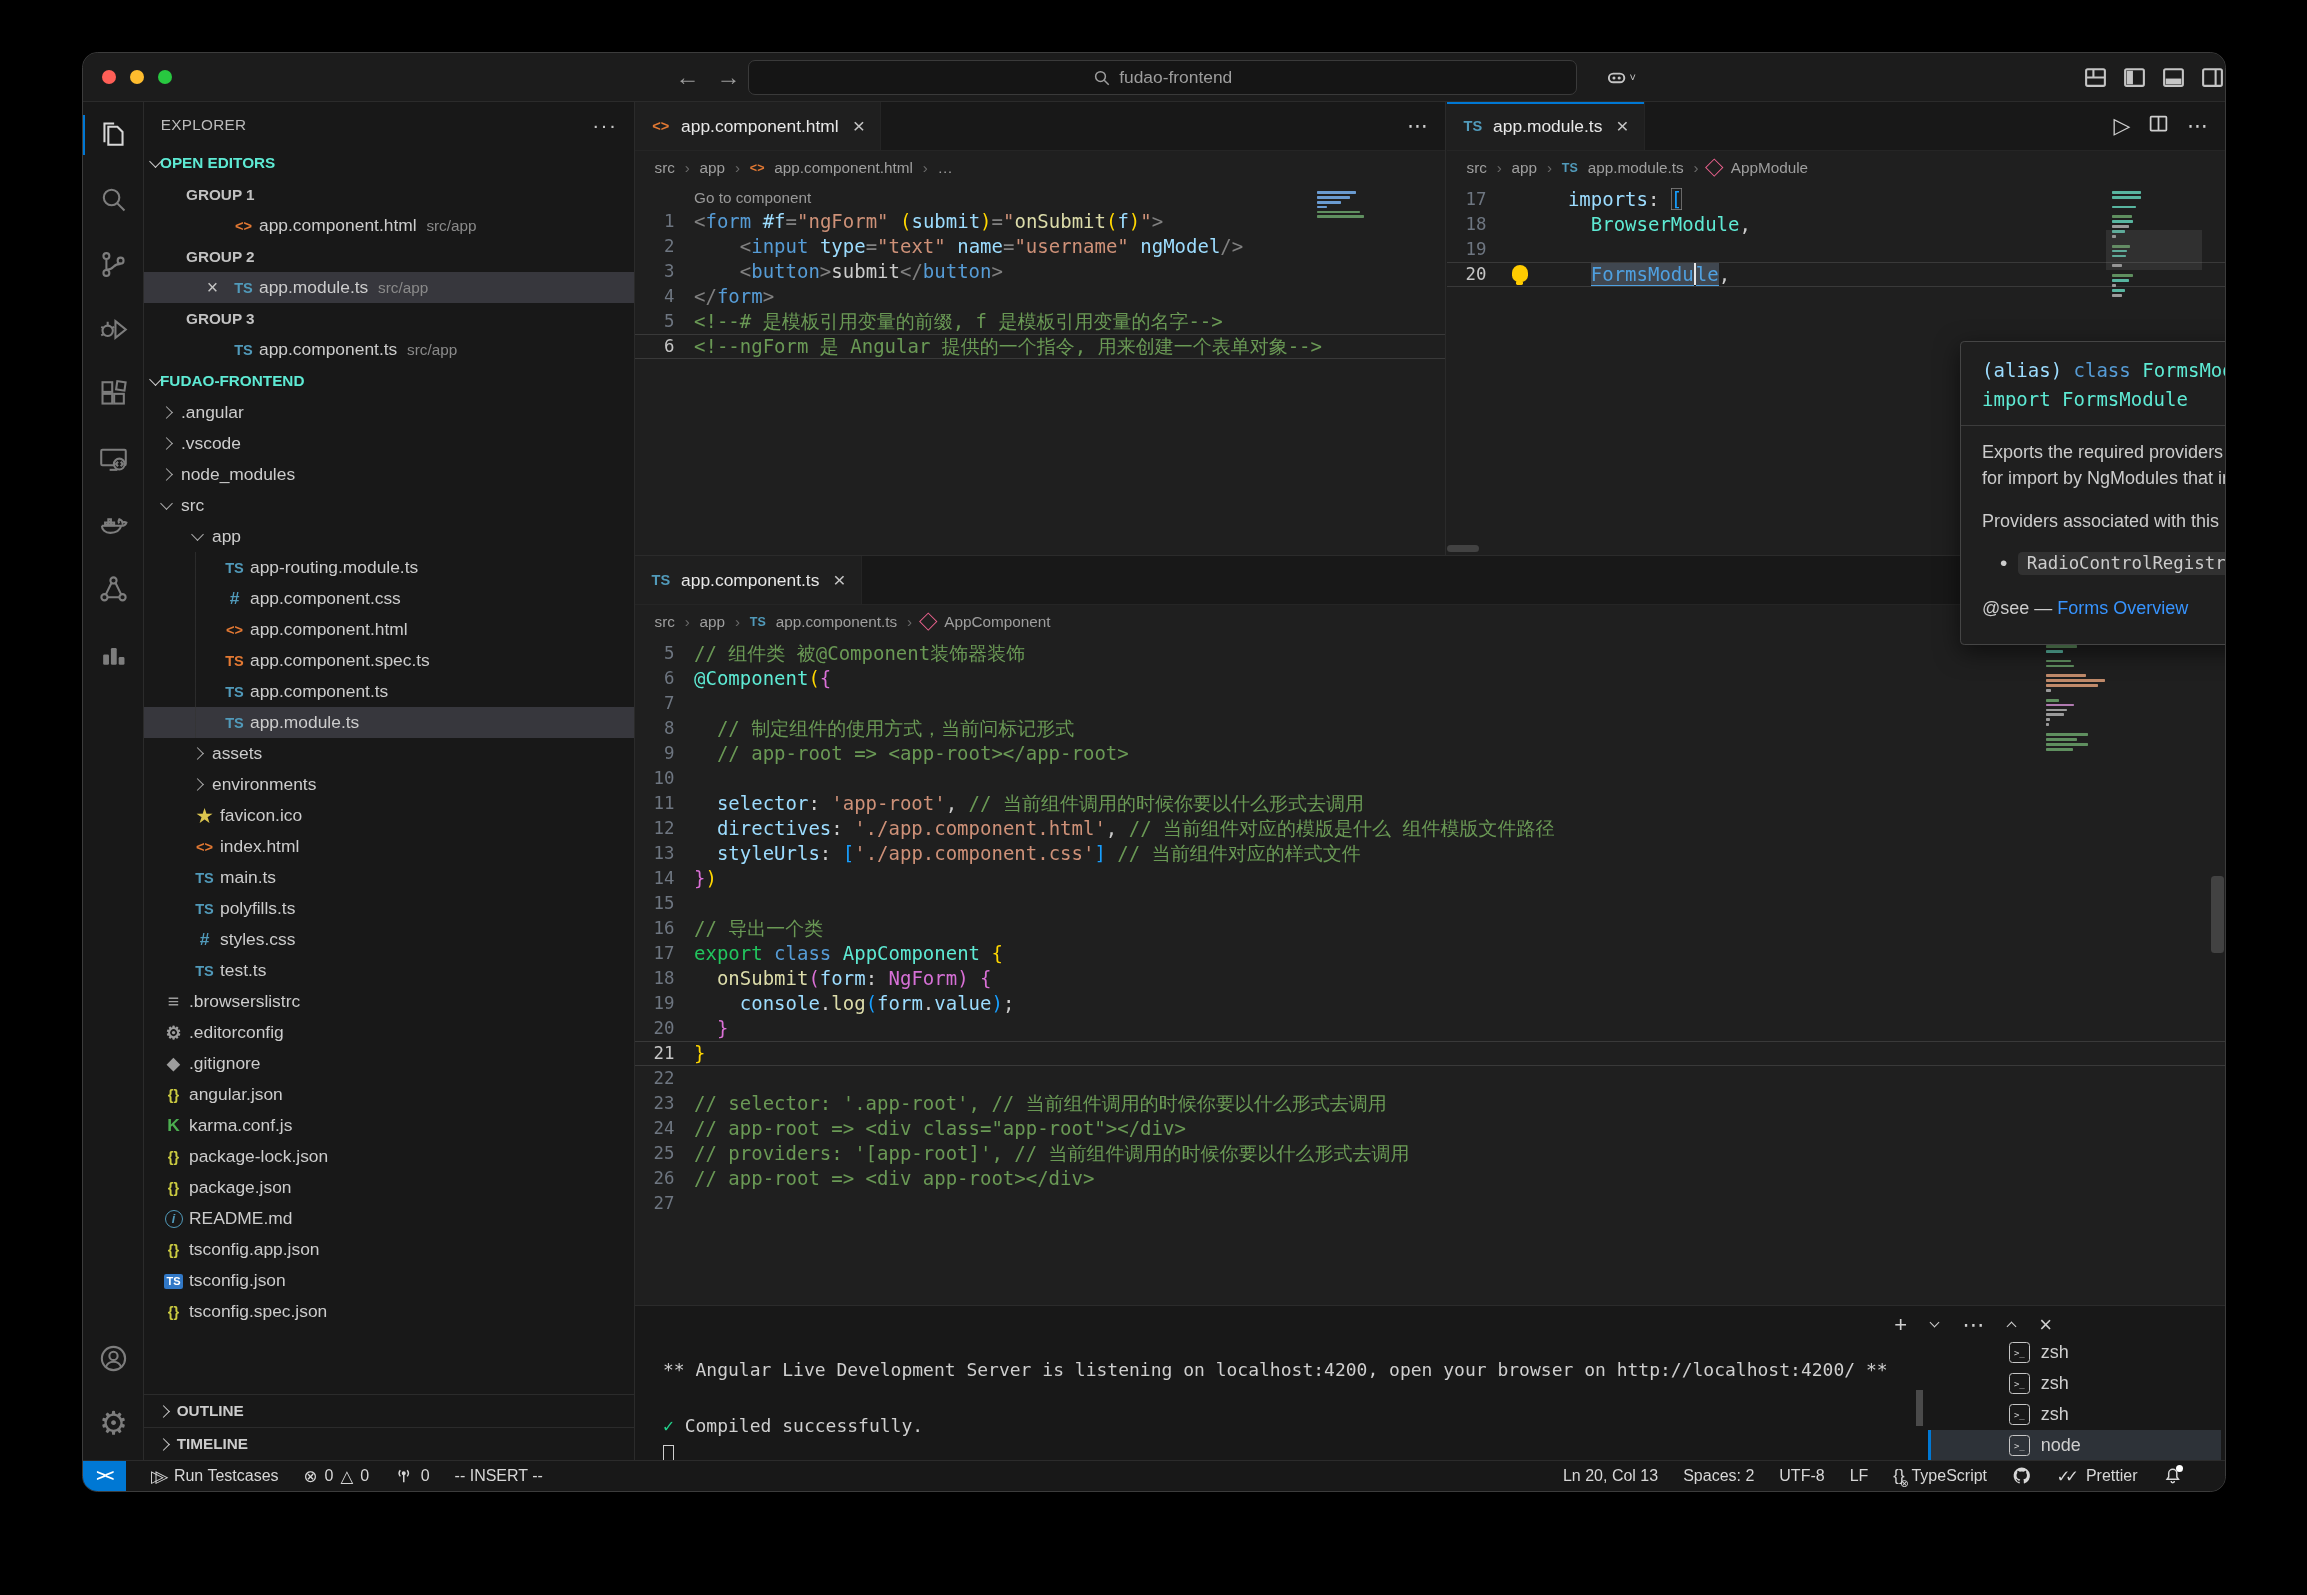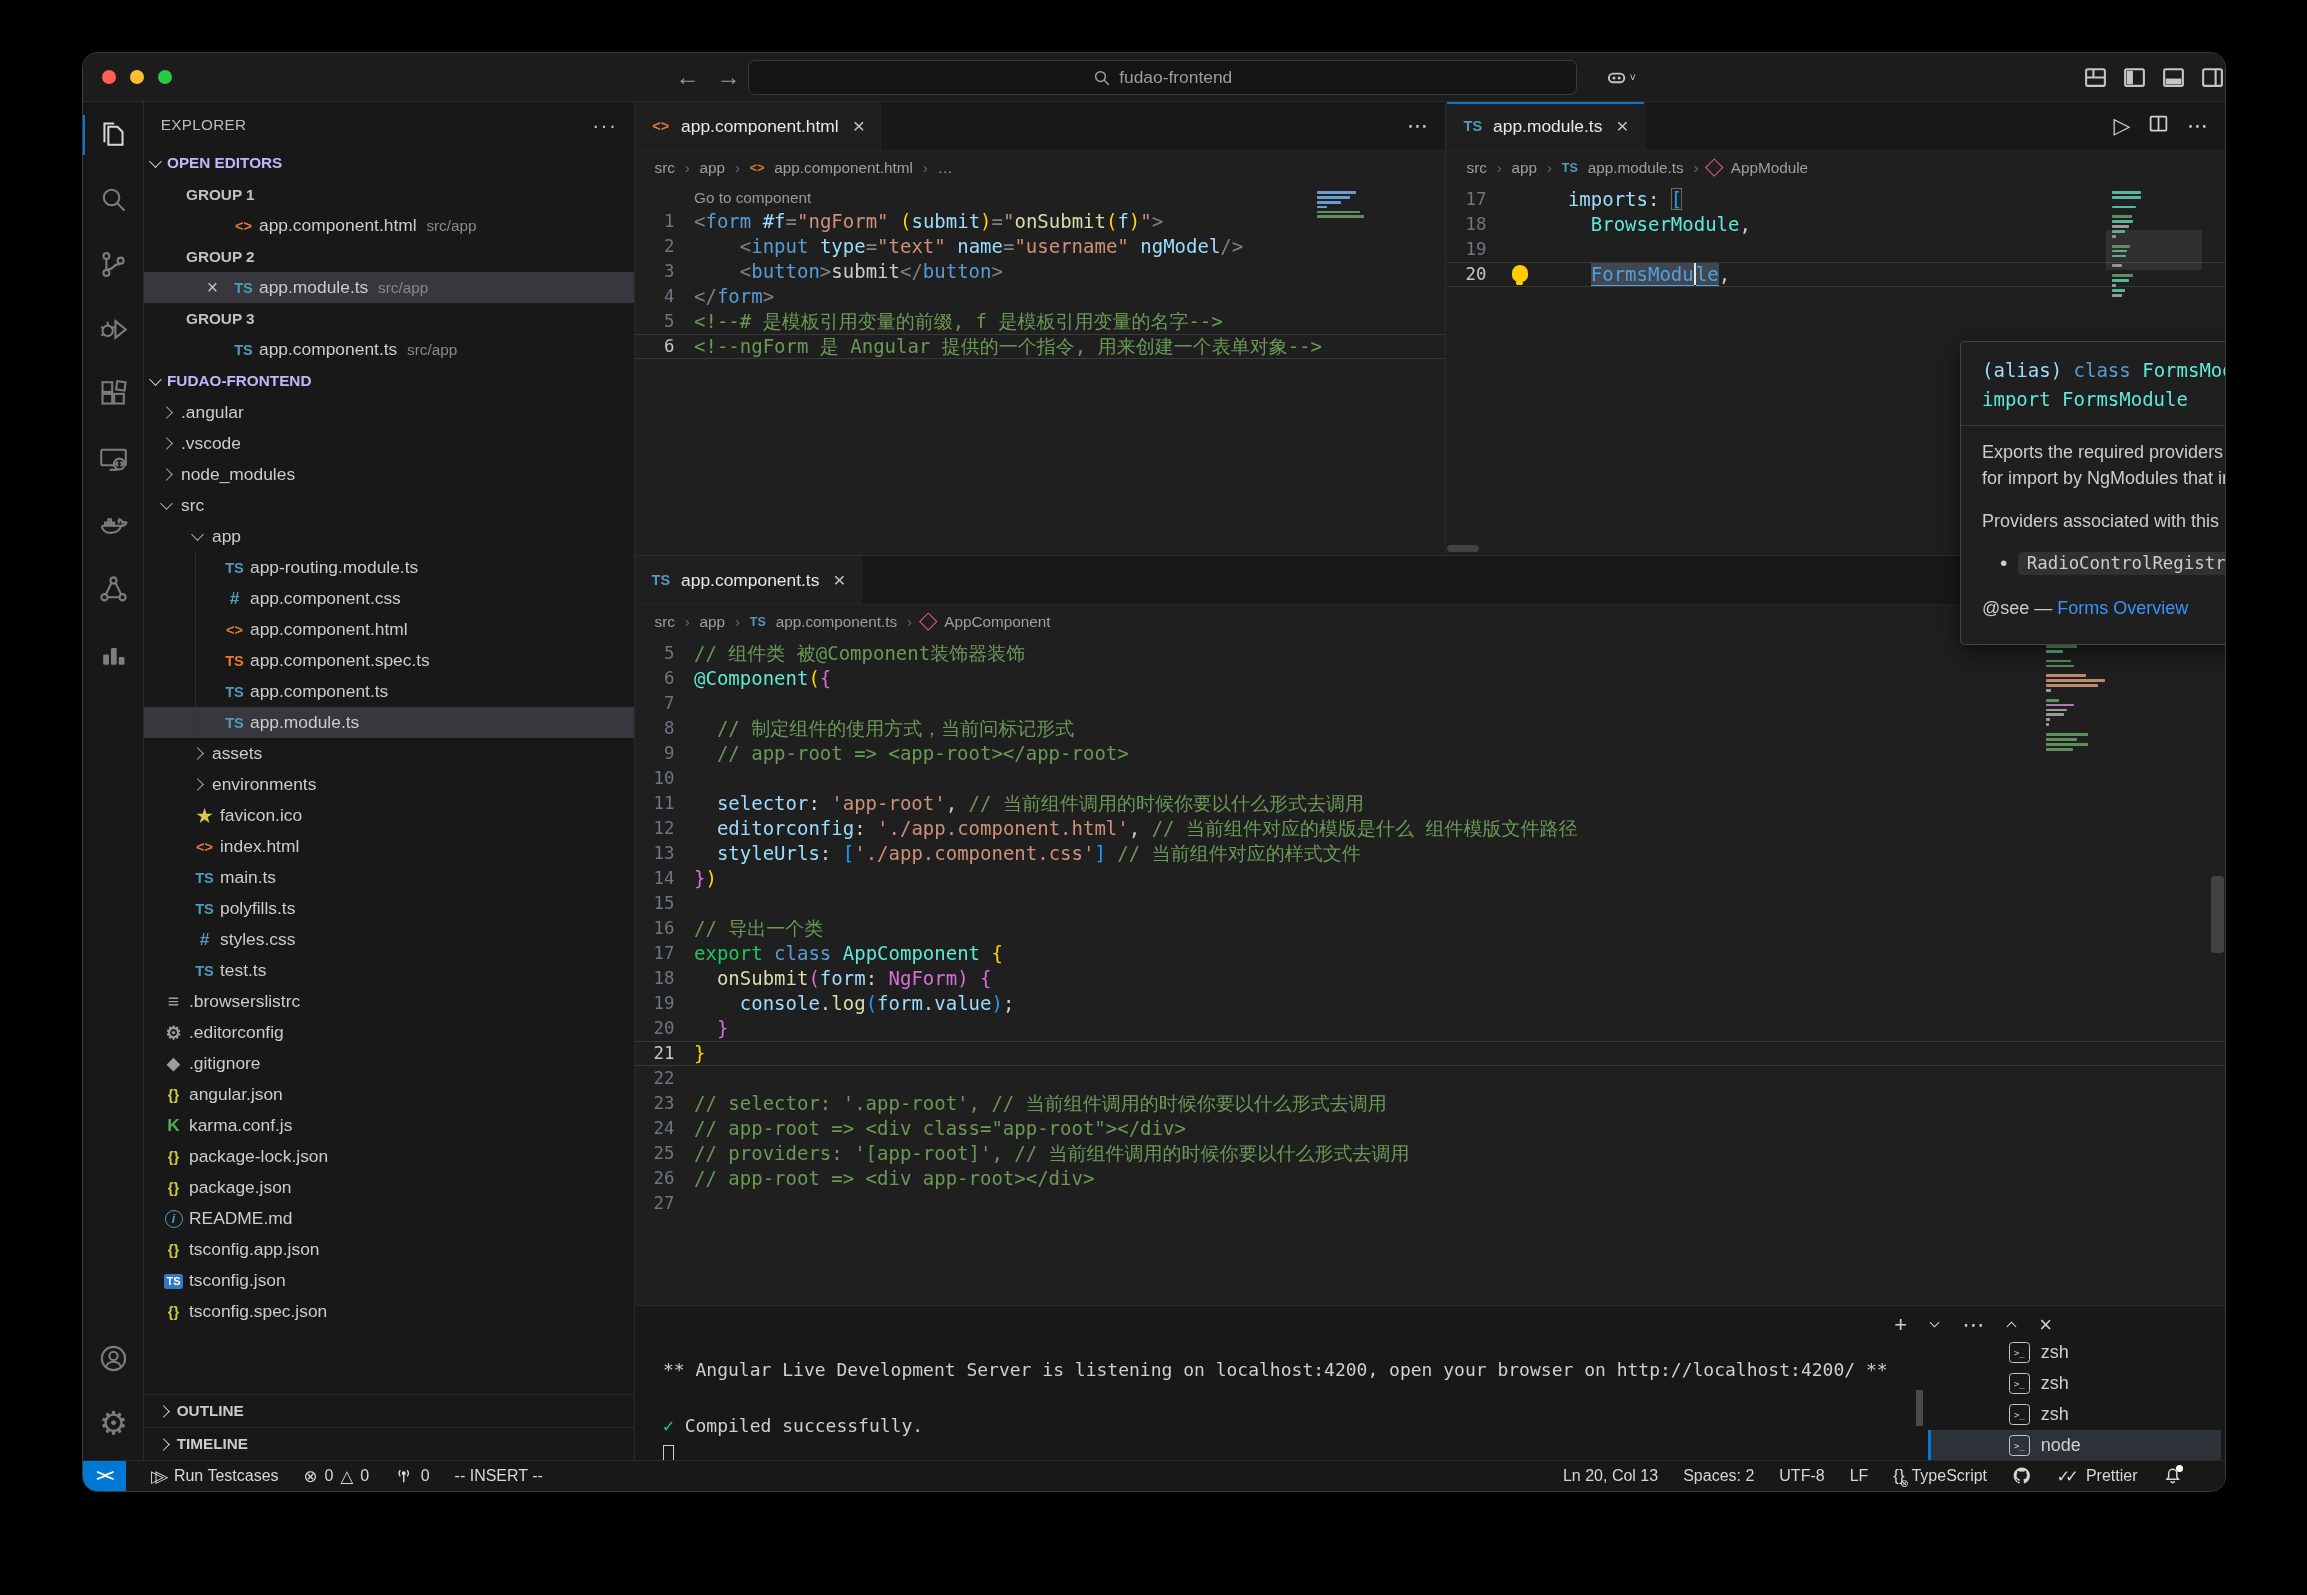--- a/index.html
+++ b/index.html
@@ -30,21 +30,21 @@
   .ab-item.active { color:#d7d7d7; }
   .ab-item.active::before { content:""; position:absolute; left:0; top:12.5px; bottom:12.5px; width:2.1px; background:#0078d4; }
   .ab-item svg { width:31px; height:31px; }
   .ab-bottom { position:absolute; bottom:4.2px; left:0; }
   .ab-gear { font-size:32px; }
 
   
   .sidebar { position:absolute; left:61px; top:0; bottom:0; width:491px; background:#181818; border-right:0.7px solid #2b2b2b; overflow:hidden; }
   .sb-header { height:45px; display:flex; align-items:center; padding:0 16.7px; color:#bbbbbb; font-size:15.3px; letter-spacing:0.3px; }
   .sb-header .dots { margin-left:auto; color:#c5c5c5; font-size:21px; letter-spacing:1.4px; }
-  .sb-sect { height:32px; display:flex; align-items:center; gap:7px; padding:0 7px; color:#c4b5fd; font-weight:bold; font-size:15.3px; }
+  .sb-sect { height:32px; display:flex; align-items:center; padding:0 7px; color:#5eead4; font-weight:bold; font-size:15.3px; }
   .chev { width:9px; height:9px; border-right:1.4px solid #cccccc; border-bottom:1.4px solid #cccccc; display:inline-block; flex:none; }
   .chev.down { transform:rotate(45deg) translate(-1.4px,-1.4px); }
   .chev.right { transform:rotate(-45deg); }
   .oe-group { height:31px; line-height:31px; padding-left:42px; color:#c2c2c2; font-weight:bold; font-size:15.3px; }
   .row { height:31px; display:flex; align-items:center; font-size:17.4px; color:#cccccc; cursor:pointer; white-space:nowrap; }
   .row.selected { background:#37373d; }
   .row .desc { color:#8a8a8a; font-size:15.3px; margin-left:9.8px; }
   .fi { width:31px; flex:none; text-align:center; font-weight:bold; font-size:14.6px; font-family:"Liberation Sans",sans-serif; }
   .fi.html { color:#e37933; } .fi.ts { color:#519aba; } .fi.ts-orange { color:#e37933; }
   .fi.css { color:#519aba; font-size:17.4px; } .fi.json { color:#cbcb41; } .fi.star { color:#dcc64e; font-size:18px; }
@@ -572,21 +572,21 @@
               <span>AppComponent</span>
             </div>
             <div class="codearea">
               <div class="codeline"><span class="ln">5</span><span><span class="s-c">// 组件类 被@Component装饰器装饰</span></span></div>
               <div class="codeline"><span class="ln">6</span><span><span class="s-T">@Component</span><span class="s-G">(</span><span class="s-P">{</span></span></div>
               <div class="codeline"><span class="ln">7</span><span></span></div>
               <div class="codeline"><span class="ln">8</span><span><span class="s-w">  </span><span class="s-c">// 制定组件的使用方式，当前问标记形式</span></span></div>
               <div class="codeline"><span class="ln">9</span><span><span class="s-w">  </span><span class="s-c">// app-root =&gt; &lt;app-root&gt;&lt;/app-root&gt;</span></span></div>
               <div class="codeline"><span class="ln">10</span><span></span></div>
               <div class="codeline"><span class="ln">11</span><span><span class="s-w">  </span><span class="s-a">selector</span><span class="s-w">: </span><span class="s-s">'app-root'</span><span class="s-w">, </span><span class="s-c">// 当前组件调用的时候你要以什么形式去调用</span></span></div>
-              <div class="codeline"><span class="ln">12</span><span><span class="s-w">  </span><span class="s-a">editorconfig</span><span class="s-w">: </span><span class="s-s">'./app.component.html'</span><span class="s-w">, </span><span class="s-c">// 当前组件对应的模版是什么 组件模版文件路径</span></span></div>
+              <div class="codeline"><span class="ln">12</span><span><span class="s-w">  </span><span class="s-a">directives</span><span class="s-w">: </span><span class="s-s">'./app.component.html'</span><span class="s-w">, </span><span class="s-c">// 当前组件对应的模版是什么 组件模版文件路径</span></span></div>
               <div class="codeline"><span class="ln">13</span><span><span class="s-w">  </span><span class="s-a">styleUrls</span><span class="s-w">: </span><span class="s-B">[</span><span class="s-s">'./app.component.css'</span><span class="s-B">]</span><span class="s-w"> </span><span class="s-c">// 当前组件对应的样式文件</span></span></div>
               <div class="codeline"><span class="ln">14</span><span><span class="s-P">}</span><span class="s-G">)</span></span></div>
               <div class="codeline"><span class="ln">15</span><span></span></div>
               <div class="codeline"><span class="ln">16</span><span><span class="s-c">// 导出一个类</span></span></div>
               <div class="codeline"><span class="ln">17</span><span><span class="s-k">export</span><span class="s-w"> </span><span class="s-t">class</span><span class="s-w"> </span><span class="s-T">AppComponent</span><span class="s-w"> </span><span class="s-G">{</span></span></div>
               <div class="codeline"><span class="ln">18</span><span><span class="s-w">  </span><span class="s-y">onSubmit</span><span class="s-P">(</span><span class="s-a">form</span><span class="s-w">: </span><span class="s-m">NgForm</span><span class="s-P">)</span><span class="s-w"> </span><span class="s-P">{</span></span></div>
               <div class="codeline"><span class="ln">19</span><span><span class="s-w">    </span><span class="s-a">console</span><span class="s-w">.</span><span class="s-y">log</span><span class="s-B">(</span><span class="s-a">form</span><span class="s-w">.</span><span class="s-a">value</span><span class="s-B">)</span><span class="s-w">;</span></span></div>
               <div class="codeline"><span class="ln">20</span><span><span class="s-w">  </span><span class="s-P">}</span></span></div>
               <div class="codeline cur"><span class="ln">21</span><span><span class="s-G">}</span></span></div>
               <div class="codeline"><span class="ln">22</span><span></span></div>

